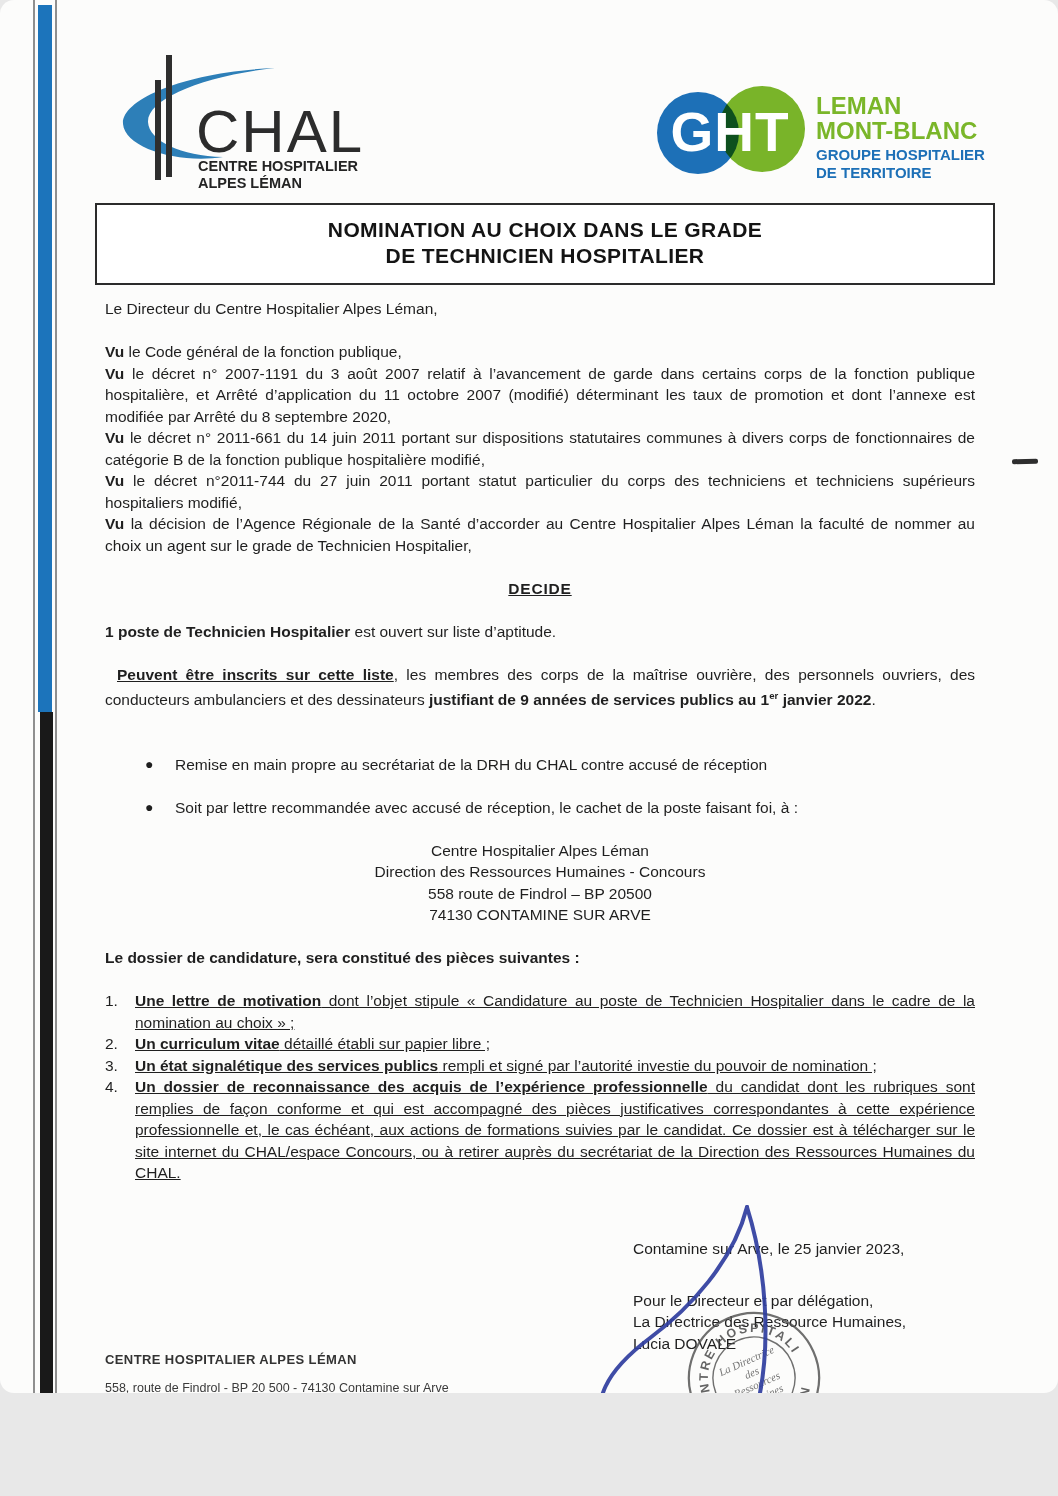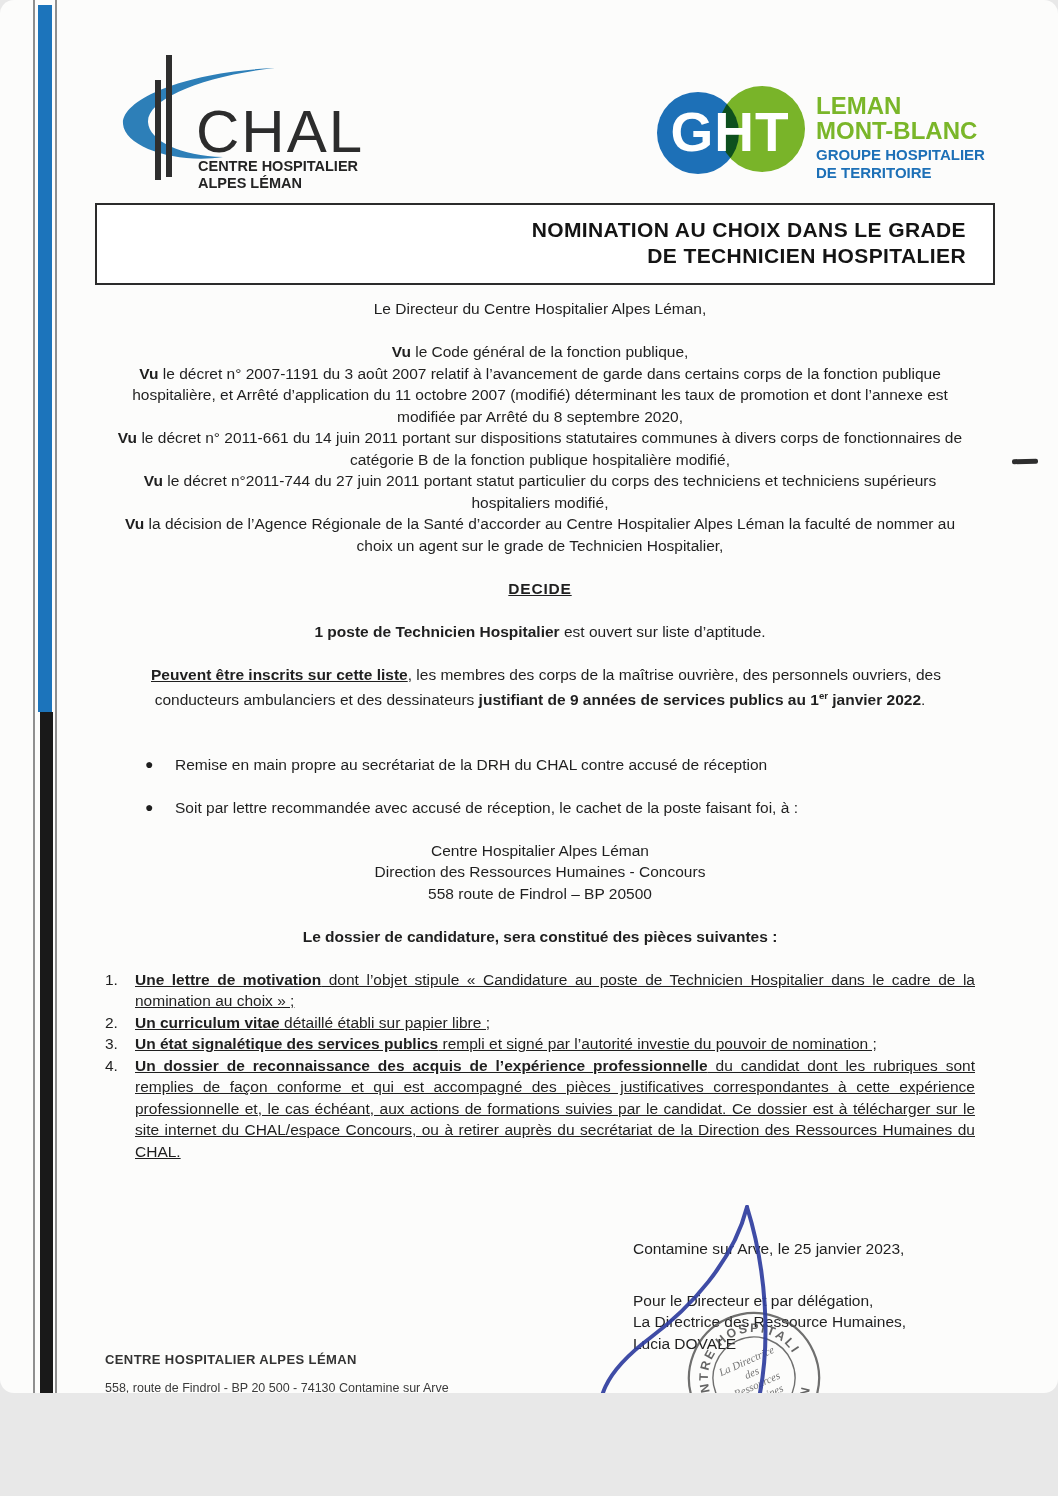--- a/index.html
+++ b/index.html
@@ -11,26 +11,26 @@
   .edge-line.l2{left:55px;}
   .bar-blue{position:absolute;left:38px;top:5px;width:14px;height:707px;background:#1c74bb;}
   .bar-black{position:absolute;left:40px;top:712px;width:13px;height:768px;background:#191919;}
   .dash-right{position:absolute;left:1012px;top:459px;width:26px;height:5px;background:#2e2e2e;
               border-radius:2px;transform:rotate(-1deg);}
   
   .chal-logo{position:absolute;left:103px;top:52px;}
   .ght-logo{position:absolute;left:650px;top:75px;}
   
   .title-box{position:absolute;left:95px;top:203px;width:900px;box-sizing:border-box;
-             border:2px solid #2b2b2b;background:#fff;padding:12px 27px 14px;text-align:right;}
+             border:2px solid #2b2b2b;background:#fff;padding:12px 27px 14px;text-align:center;}
   .title-box .line{font-weight:bold;font-size:21px;letter-spacing:.4px;color:#141414;line-height:26px;}
   .title-box .line + .line{}
   
   .body{position:absolute;left:105px;top:298px;width:870px;font-size:15.5px;line-height:21.5px;}
-  .body p{margin:0;text-align:center;}
+  .body p{margin:0;}
   .mt1{margin-top:21.5px !important;}
   .mt2{margin-top:43px !important;}
   .just{text-align:justify;}
   .b{font-weight:bold;}
   .u{text-decoration:underline;margin-left:12px;}
   .sup{vertical-align:super;font-size:.62em;}
   .decide{text-align:center;font-weight:bold;text-decoration:underline;letter-spacing:.8px;}
   .bullet{display:flex;margin-top:21.5px;}
   .bullet .dot{flex:none;width:30px;margin-left:40px;font-size:14px;}
   .bullet .btext{flex:1;}
@@ -106,20 +106,21 @@
     </div>
     <div class="bullet">
       <span class="dot">●</span>
       <span class="btext">Soit par lettre recommandée avec accusé de réception, le cachet de la poste faisant foi, à :</span>
     </div>
 
     <div class="address mt1">
       <div>Centre Hospitalier Alpes Léman</div>
       <div>Direction des Ressources Humaines - Concours</div>
       <div>558 route de Findrol – BP 20500</div>
+      <div>74130 CONTAMINE SUR ARVE</div>
     </div>
 
     <p class="b mt1">Le dossier de candidature, sera constitué des pièces suivantes :</p>
 
     <div class="olist">
       <div class="item">
         <span class="num">1.</span>
         <span class="itext"><span class="b">Une lettre de motivation</span><span> dont l’objet stipule « Candidature au poste de Technicien Hospitalier dans le cadre de la nomination au choix » ;</span></span>
       </div>
       <div class="item">

